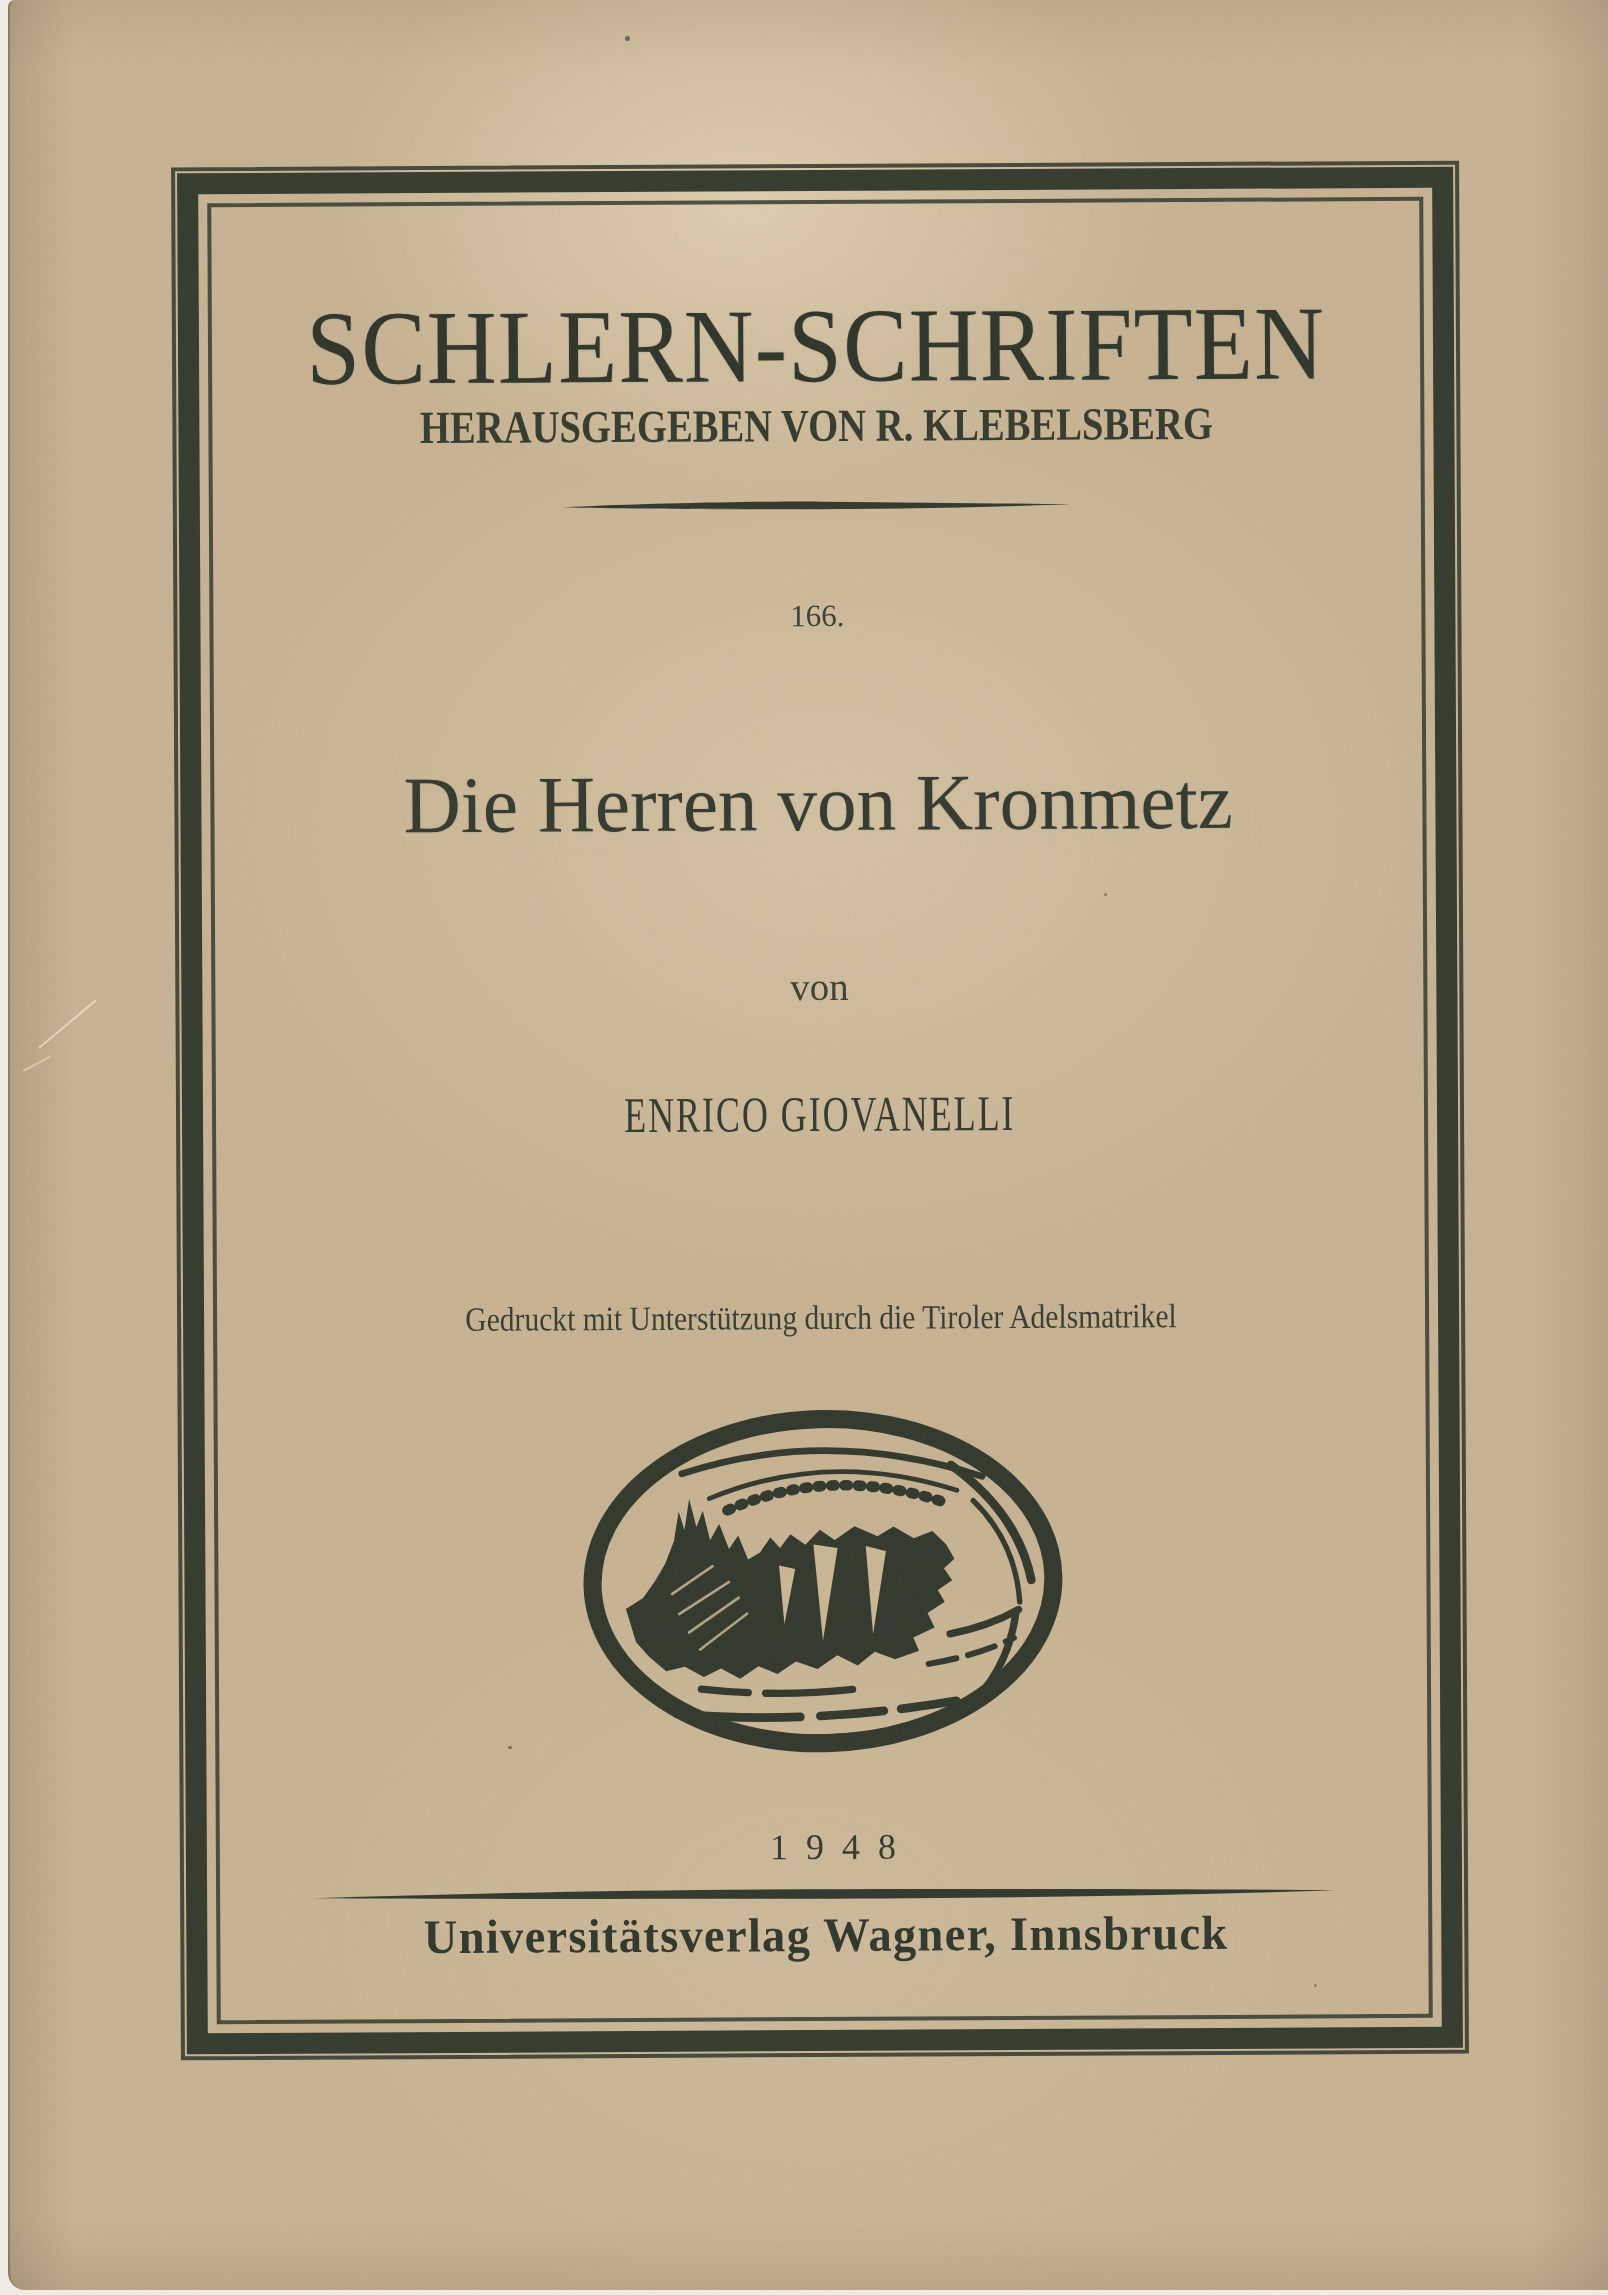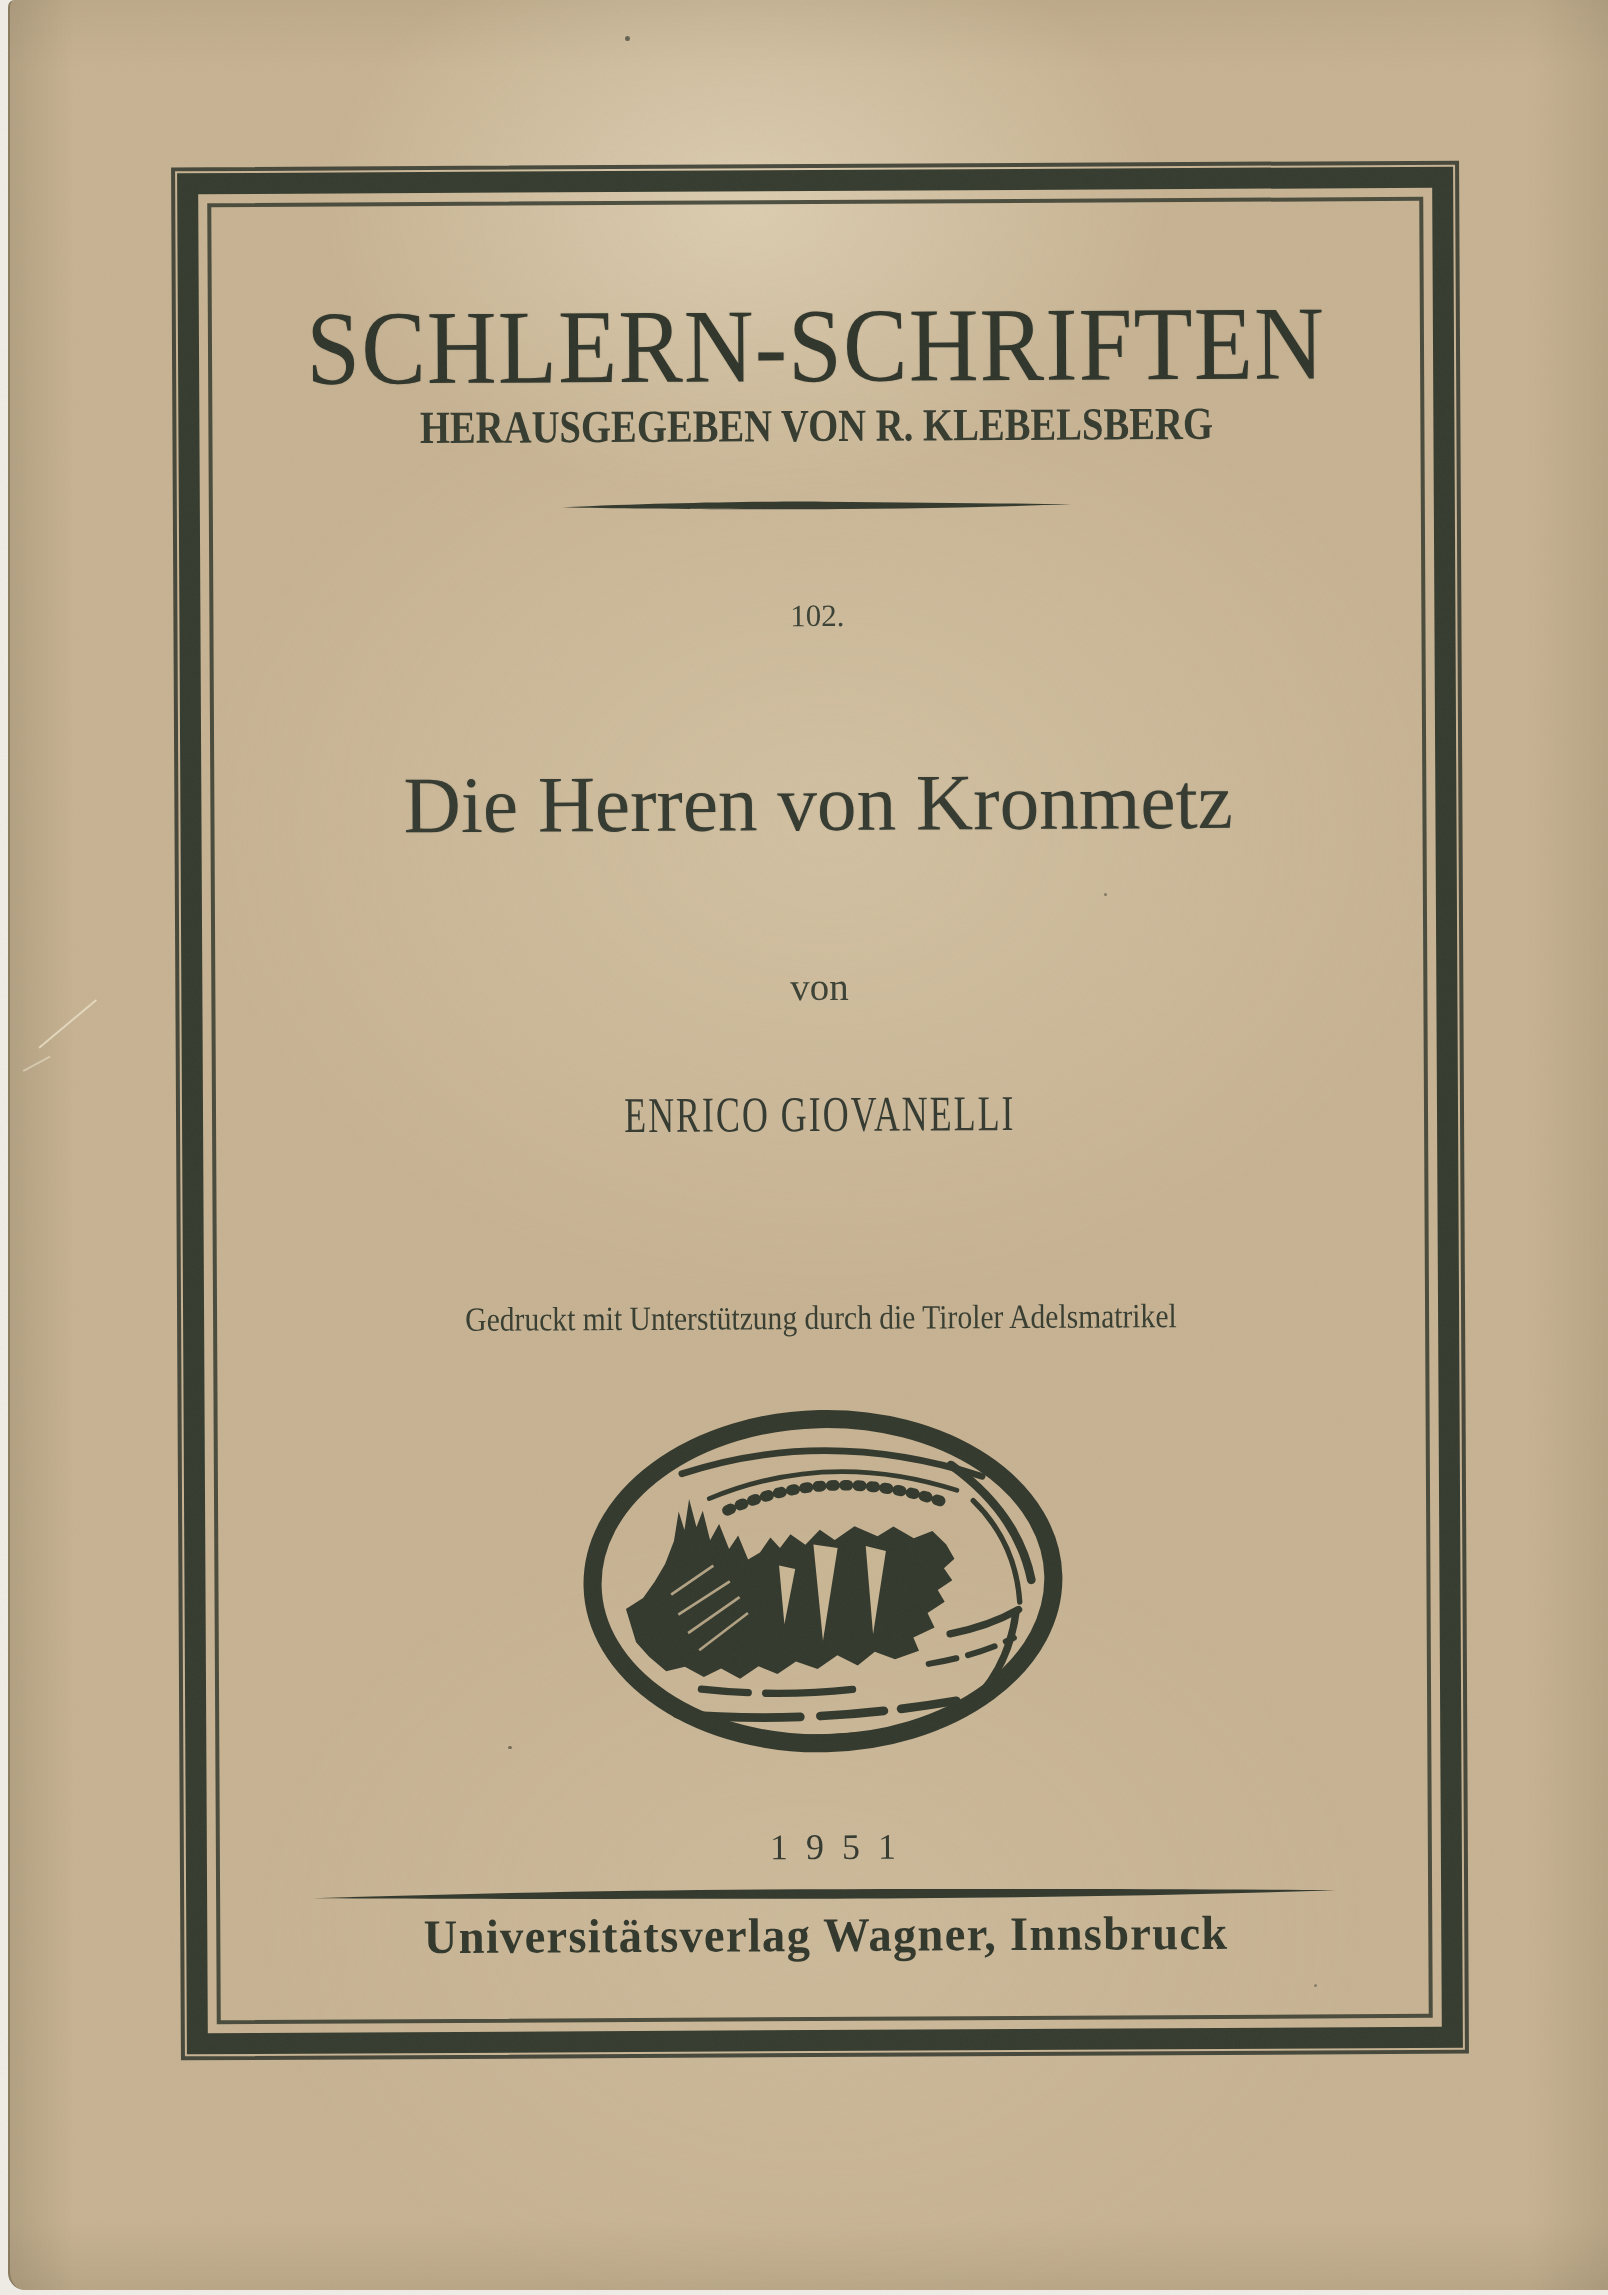--- a/index.html
+++ b/index.html
@@ -98,21 +98,21 @@
     <span>HERAUSGEGEBEN VON R. KLEBELSBERG</span>
   </div>
 
   <div class="rule rule1">
     <svg width="516" height="10.7" viewBox="0 0 770 16" xmlns="http://www.w3.org/2000/svg">
       <path d="M4,9 C150,3 300,1.5 395,2.5 C540,4.5 670,6.5 766,8.5 C620,12.5 460,14.5 330,13.5 C200,13 80,11.5 4,9 Z" fill="#31372c"></path>
     </svg>
   </div>
 
   <div class="line volume-number">
-    <span>102.</span>
+    <span>166.</span>
   </div>
 
   <div class="line book-title">
     <span>Die Herren von Kronmetz</span>
   </div>
 
   <div class="line byline">
     <span>von</span>
   </div>
 
@@ -151,21 +151,21 @@
         <path d="M180,424 Q300,440 422,428" stroke-width="11" stroke-dasharray="70 26 130 30"></path>
         <path d="M142,460 Q340,482 560,450" stroke-width="13" stroke-dasharray="185 30 95 26"></path>
         <path d="M250,496 Q362,506 472,492" stroke-width="9" stroke-dasharray="64 30"></path>
         <path d="M553,350 Q612,340 656,316" stroke-width="11"></path>
         <path d="M520,394 Q592,384 648,358" stroke-width="9" stroke-dasharray="42 18"></path>
       </g>
     </svg>
   </div>
 
   <div class="line year-line">
-    <span>1951</span>
+    <span>1948</span>
   </div>
 
   <div class="rule rule2">
     <svg width="1032" height="13.4" viewBox="0 0 1540 20" xmlns="http://www.w3.org/2000/svg">
       <path d="M6,13 C260,6 520,2.5 800,3.5 C1080,4.5 1330,6 1534,9 C1310,15.5 1010,18.5 745,17.5 C490,16.5 200,15 6,13 Z" fill="#31372c"></path>
     </svg>
   </div>
 
   <div class="line publisher-line">
     <span>Universitätsverlag Wagner, Innsbruck</span>

